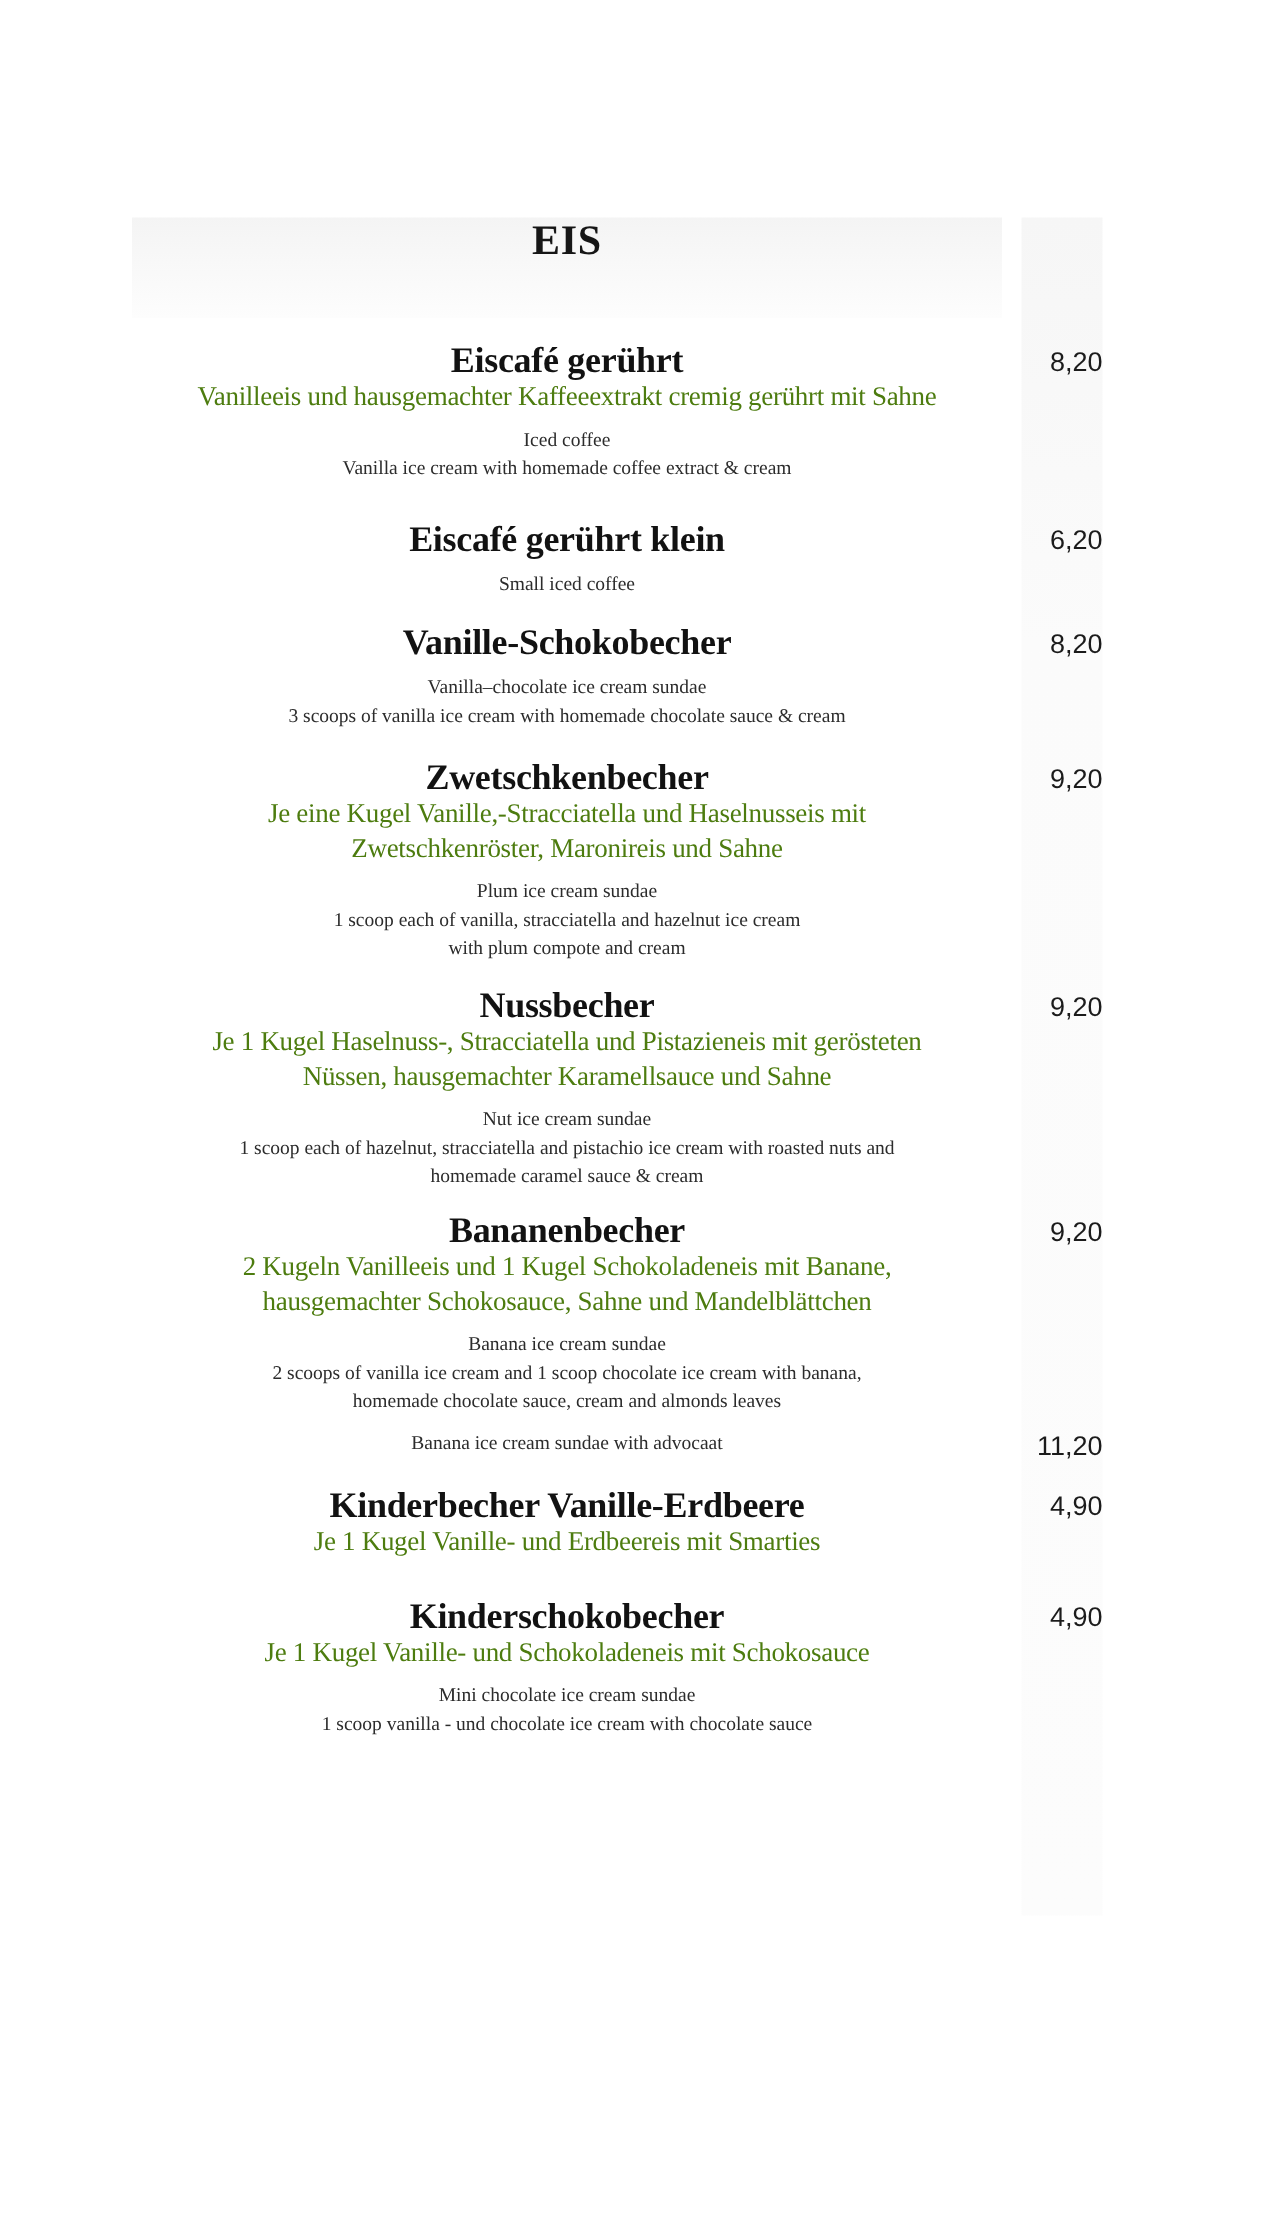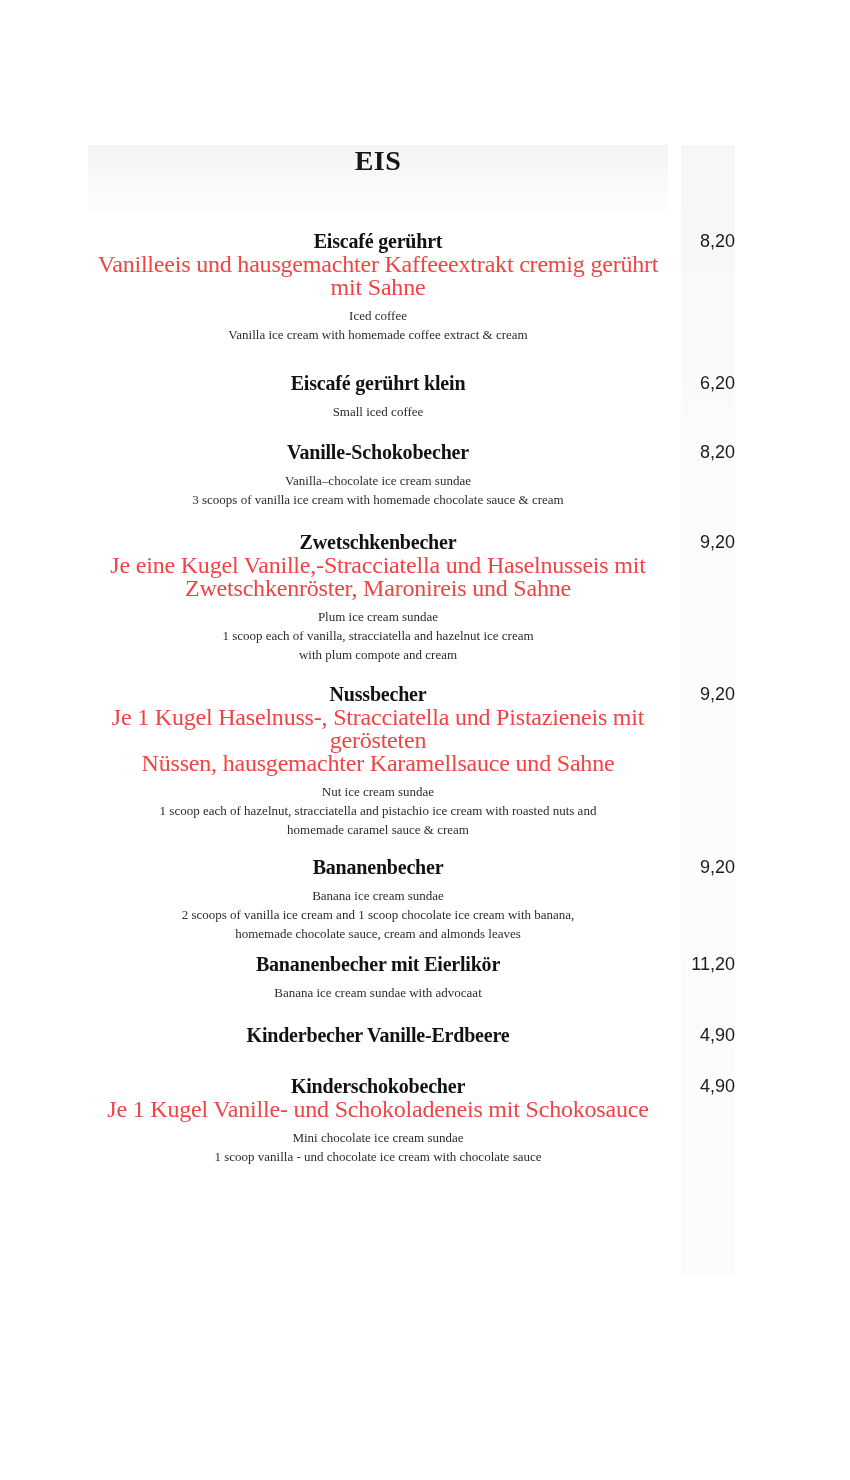--- a/index.html
+++ b/index.html
@@ -42,32 +42,32 @@
     position: absolute;
     left: 88px;
     top: 229px;
     width: 580px;
   }
   .item {
     position: relative;
     text-align: center;
   }
   .item-name {
-    font-size: 20px;
+    font-size: 24px;
     line-height: 24px;
     font-weight: bold;
     letter-spacing: -0.2px;
     color: #121212;
   }
   .item-de {
-    font-size: 24px;
+    font-size: 18px;
     line-height: 23px;
     letter-spacing: -0.2px;
     white-space: pre-line;
-    color: #ef4444;
+    color: #4d7c0f;
   }
   .item-en {
     margin-top: 7px;
     font-size: 13px;
     line-height: 19px;
     white-space: pre-line;
     color: #2c2c2c;
   }
   .item-price {
     position: absolute;
@@ -138,35 +138,37 @@
     <div class="item-de">Je 1 Kugel Haselnuss-, Stracciatella und Pistazieneis mit gerösteten
 Nüssen, hausgemachter Karamellsauce und Sahne</div>
     <div class="item-en">Nut ice cream sundae
 1 scoop each of hazelnut, stracciatella and pistachio ice cream with roasted nuts and
 homemade caramel sauce &amp; cream</div>
     <div class="item-price">9,20</div>
   </div>
 
   <div class="item">
     <div class="item-name">Bananenbecher</div>
+    <div class="item-de">2 Kugeln Vanilleeis und 1 Kugel Schokoladeneis mit Banane,
+hausgemachter Schokosauce, Sahne und Mandelblättchen</div>
     <div class="item-en">Banana ice cream sundae
 2 scoops of vanilla ice cream and 1 scoop chocolate ice cream with banana,
 homemade chocolate sauce, cream and almonds leaves</div>
     <div class="item-price">9,20</div>
   </div>
 
   <div class="item">
-    <div class="item-name">Bananenbecher mit Eierlikör</div>
 
     <div class="item-en">Banana ice cream sundae with advocaat</div>
     <div class="item-price">11,20</div>
   </div>
 
   <div class="item">
     <div class="item-name">Kinderbecher Vanille-Erdbeere</div>
+    <div class="item-de">Je 1 Kugel Vanille- und Erdbeereis mit Smarties</div>
     <div class="item-price">4,90</div>
   </div>
 
   <div class="item">
     <div class="item-name">Kinderschokobecher</div>
     <div class="item-de">Je 1 Kugel Vanille- und Schokoladeneis mit Schokosauce</div>
     <div class="item-en">Mini chocolate ice cream sundae
 1 scoop vanilla - und chocolate ice cream with chocolate sauce</div>
     <div class="item-price">4,90</div>
   </div>

